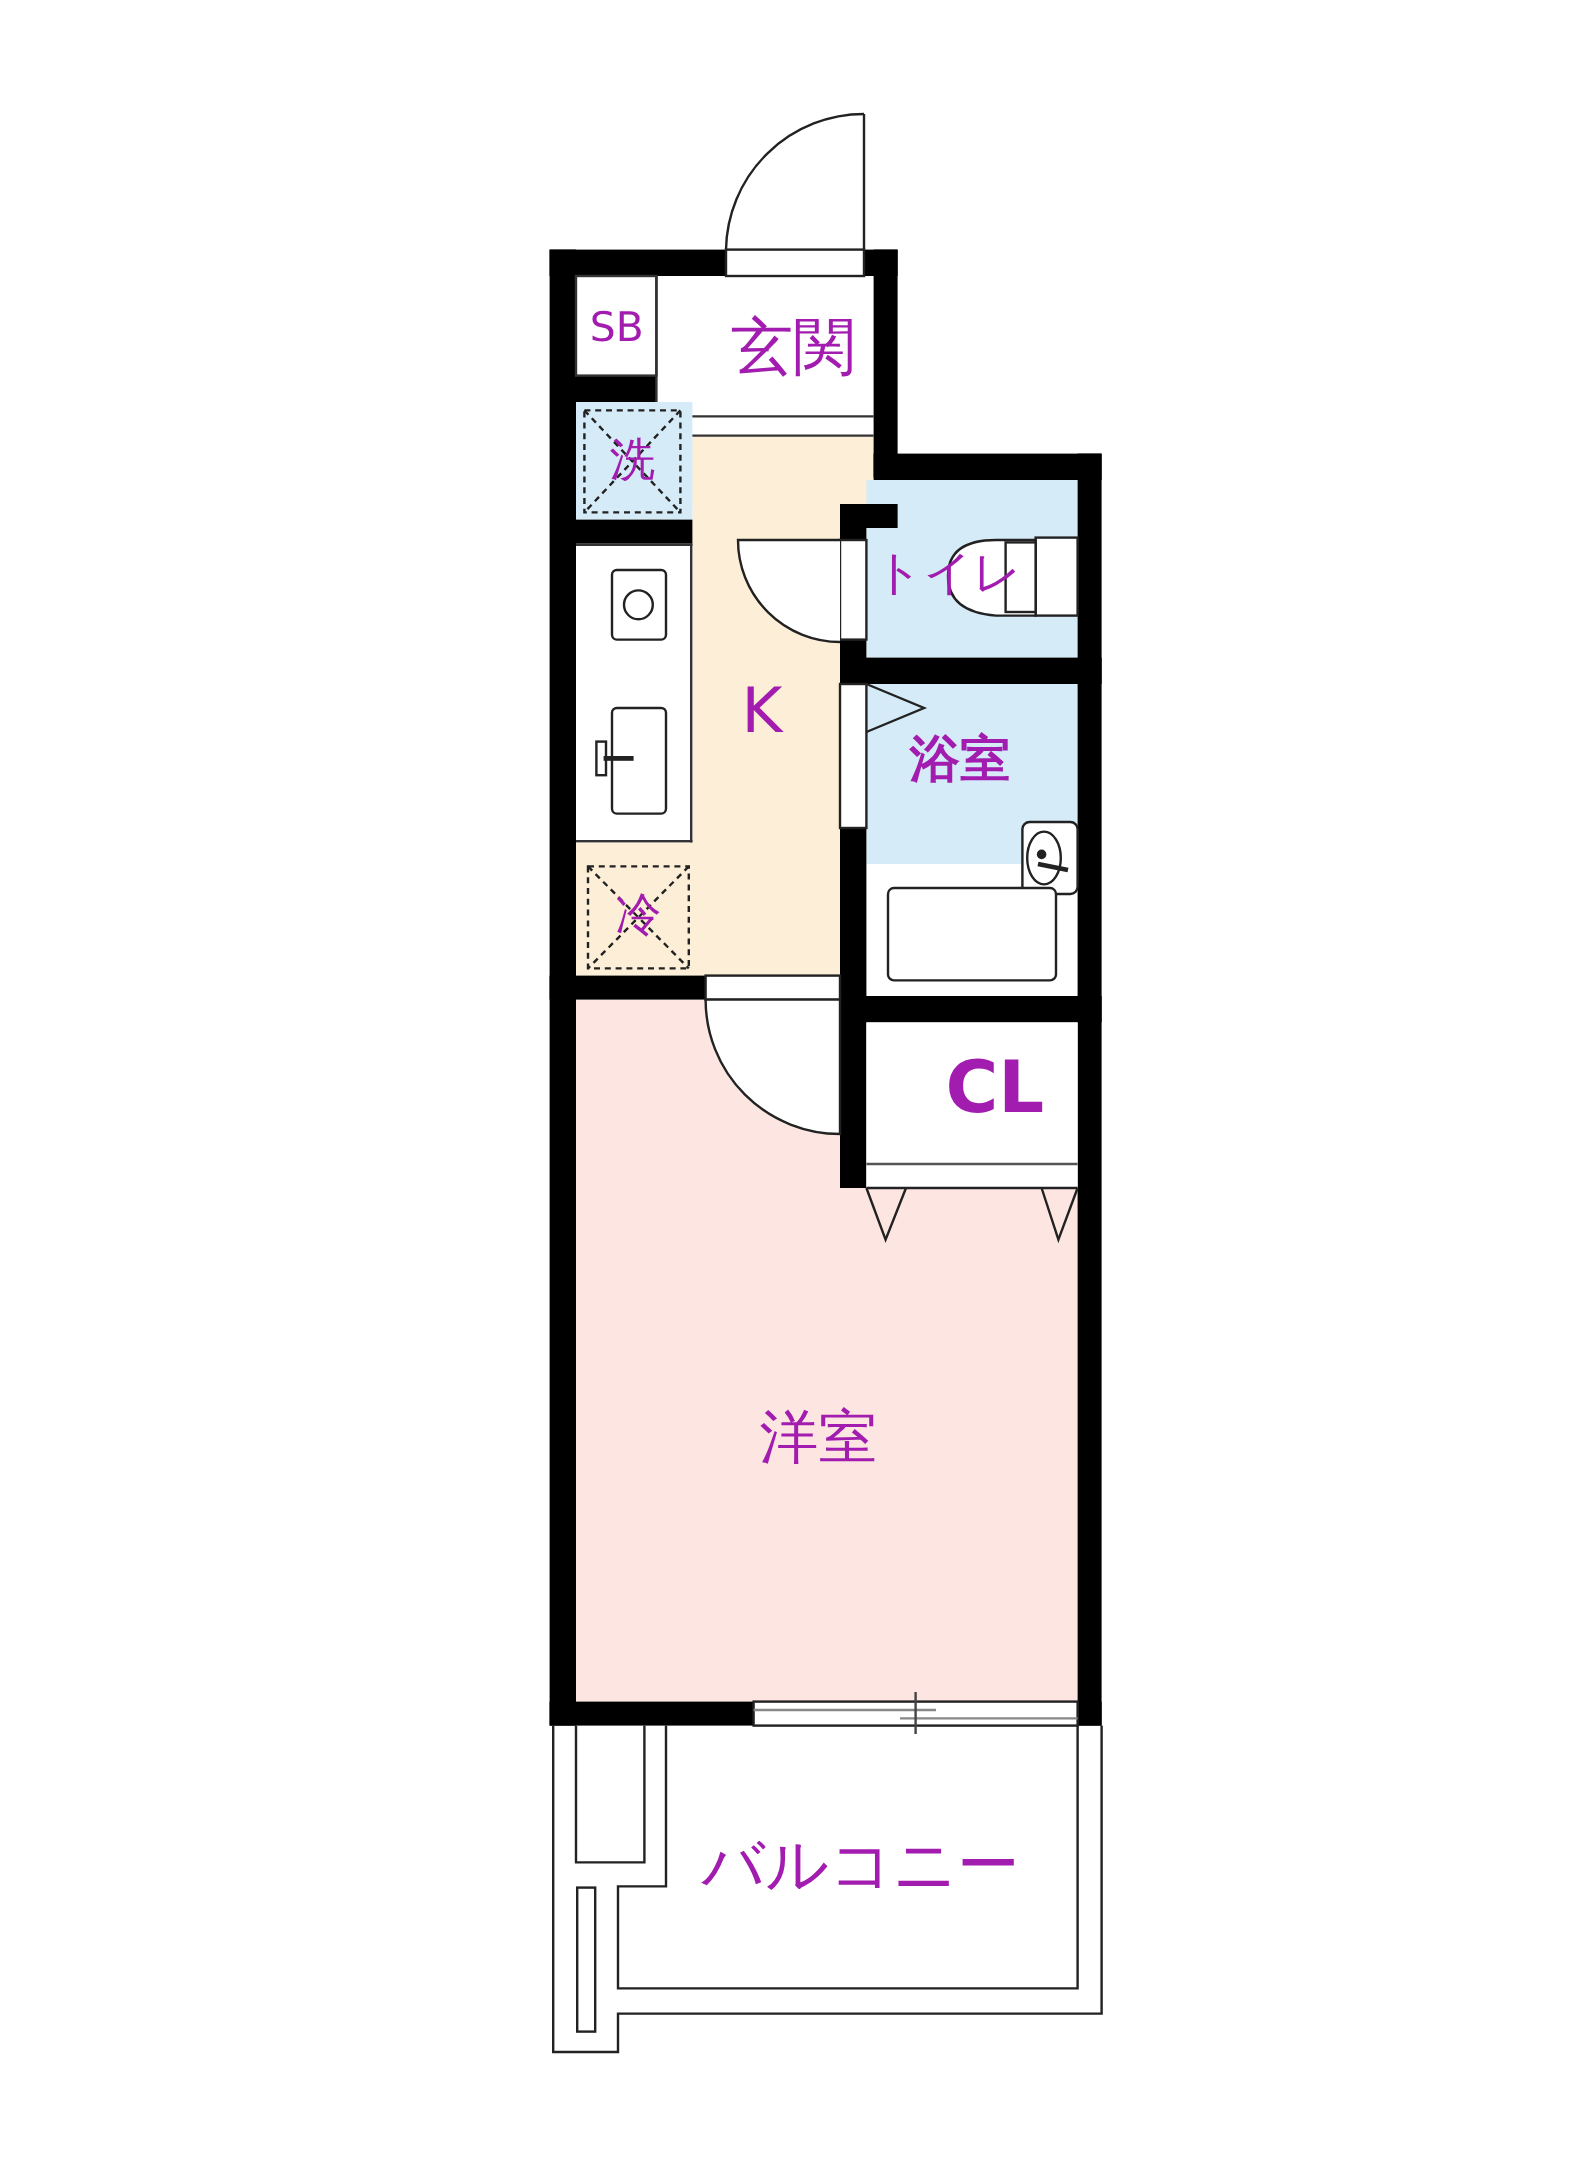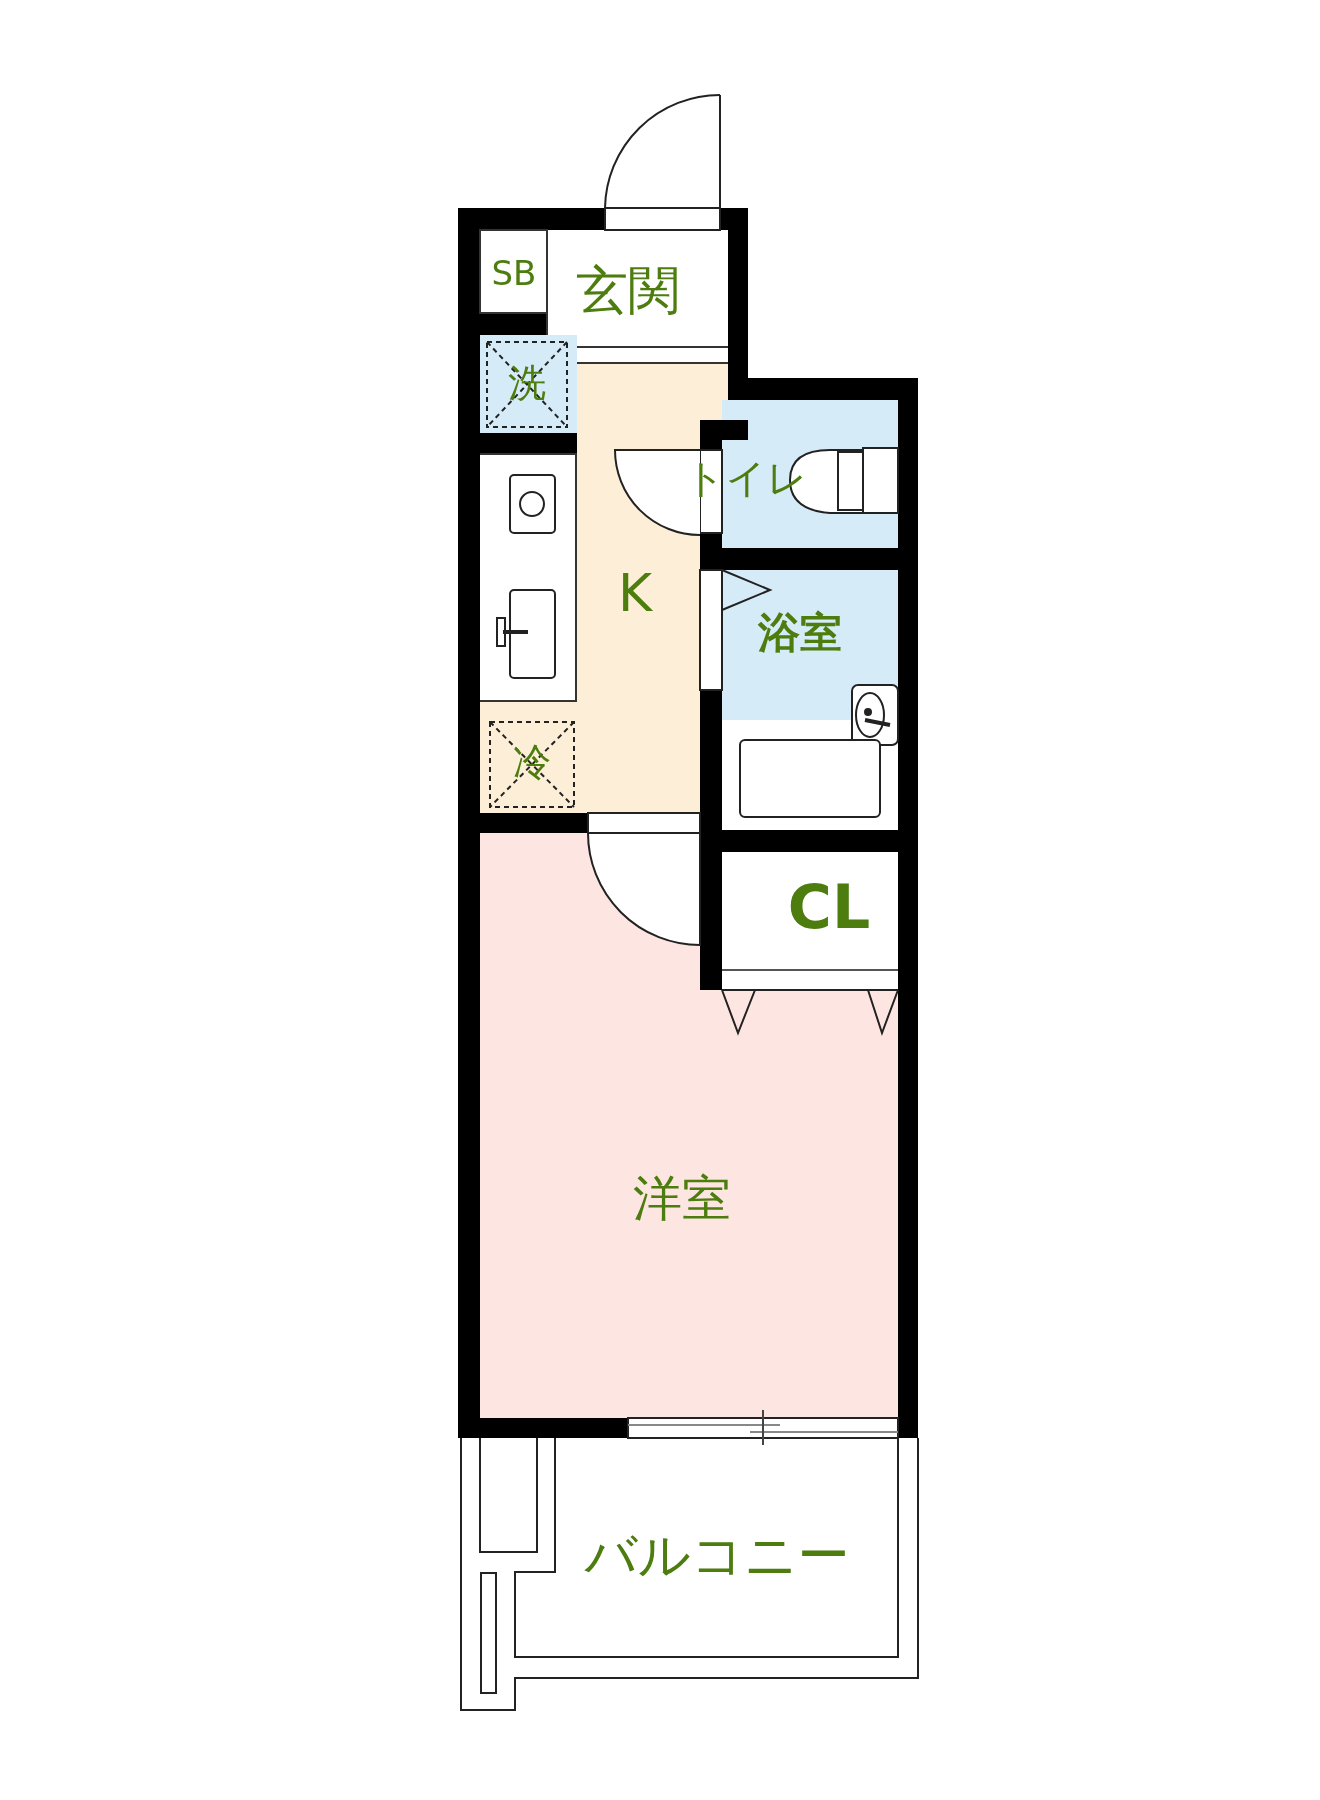--- a/index.html
+++ b/index.html
@@ -1,19 +1,19 @@
 <!DOCTYPE html>
 <html><head>
 <meta charset="utf-8">
 <style>
   html,body{margin:0;padding:0;background:#ffffff;}
   body{width:1320px;height:1800px;position:relative;overflow:hidden;font-family:"DejaVu Sans","Liberation Sans",sans-serif;}
   .wall{position:absolute;background:#000;}
   .room{position:absolute;box-sizing:border-box;}
-  .lbl{position:absolute;color:#4d7c0f;white-space:nowrap;transform:translate(-50%,-50%);line-height:1;}
+  .lbl{position:absolute;color:#a21caf;white-space:nowrap;transform:translate(-50%,-50%);line-height:1;}
   svg{position:absolute;left:0;top:0;}
 </style>
 </head>
 <body>
 
 <div class="room" style="left:480px;top:833px;width:418px;height:585px;background:#fde6e1;"></div>
 <div class="room" style="left:577px;top:363px;width:123px;height:450px;background:#fdefd7;"></div>
 <div class="room" style="left:480px;top:702px;width:220px;height:111px;background:#fdefd7;"></div>
 <div class="room" style="left:577px;top:363px;width:151px;height:57px;background:#fdefd7;"></div>
 <div class="room" style="left:480px;top:335px;width:97px;height:98px;background:#d6ebf8;"></div>
@@ -119,21 +119,21 @@
 
   <g fill="none" stroke="#222" stroke-width="2">
     <polyline points="918,1438 918,1678 515,1678 515,1710 461,1710 461,1438"></polyline>
     <polyline points="898,1438 898,1657 515,1657 515,1572 555,1572 555,1438"></polyline>
     <polyline points="480,1438 480,1552 537,1552 537,1438"></polyline>
     <rect x="481" y="1573" width="15" height="120"></rect>
   </g>
 </svg>
 
 <div class="lbl" style="left:514px;top:273px;font-size:34px;">SB</div>
-<div class="lbl" style="left:628px;top:290px;font-size:52px;">玄関</div>
+<div class="lbl" style="left:661px;top:290px;font-size:52px;">玄関</div>
 <div class="lbl" style="left:527px;top:383px;font-size:38px;">洗</div>
 <div class="lbl" style="left:635px;top:593px;font-size:52px;">K</div>
 <div class="lbl" style="left:532px;top:762px;font-size:38px;">冷</div>
-<div class="lbl" style="left:746px;top:478px;font-size:40px;">トイレ</div>
+<div class="lbl" style="left:790px;top:478px;font-size:40px;">トイレ</div>
 <div class="lbl" style="left:800px;top:633px;font-size:42px;font-weight:bold;">浴室</div>
 <div class="lbl" style="left:829px;top:907px;font-size:60px;font-weight:bold;">CL</div>
 <div class="lbl" style="left:682px;top:1198px;font-size:49px;">洋室</div>
 <div class="lbl" style="left:717px;top:1555px;font-size:52px;text-align:right;">バルコニー</div>
 
 </body></html>

